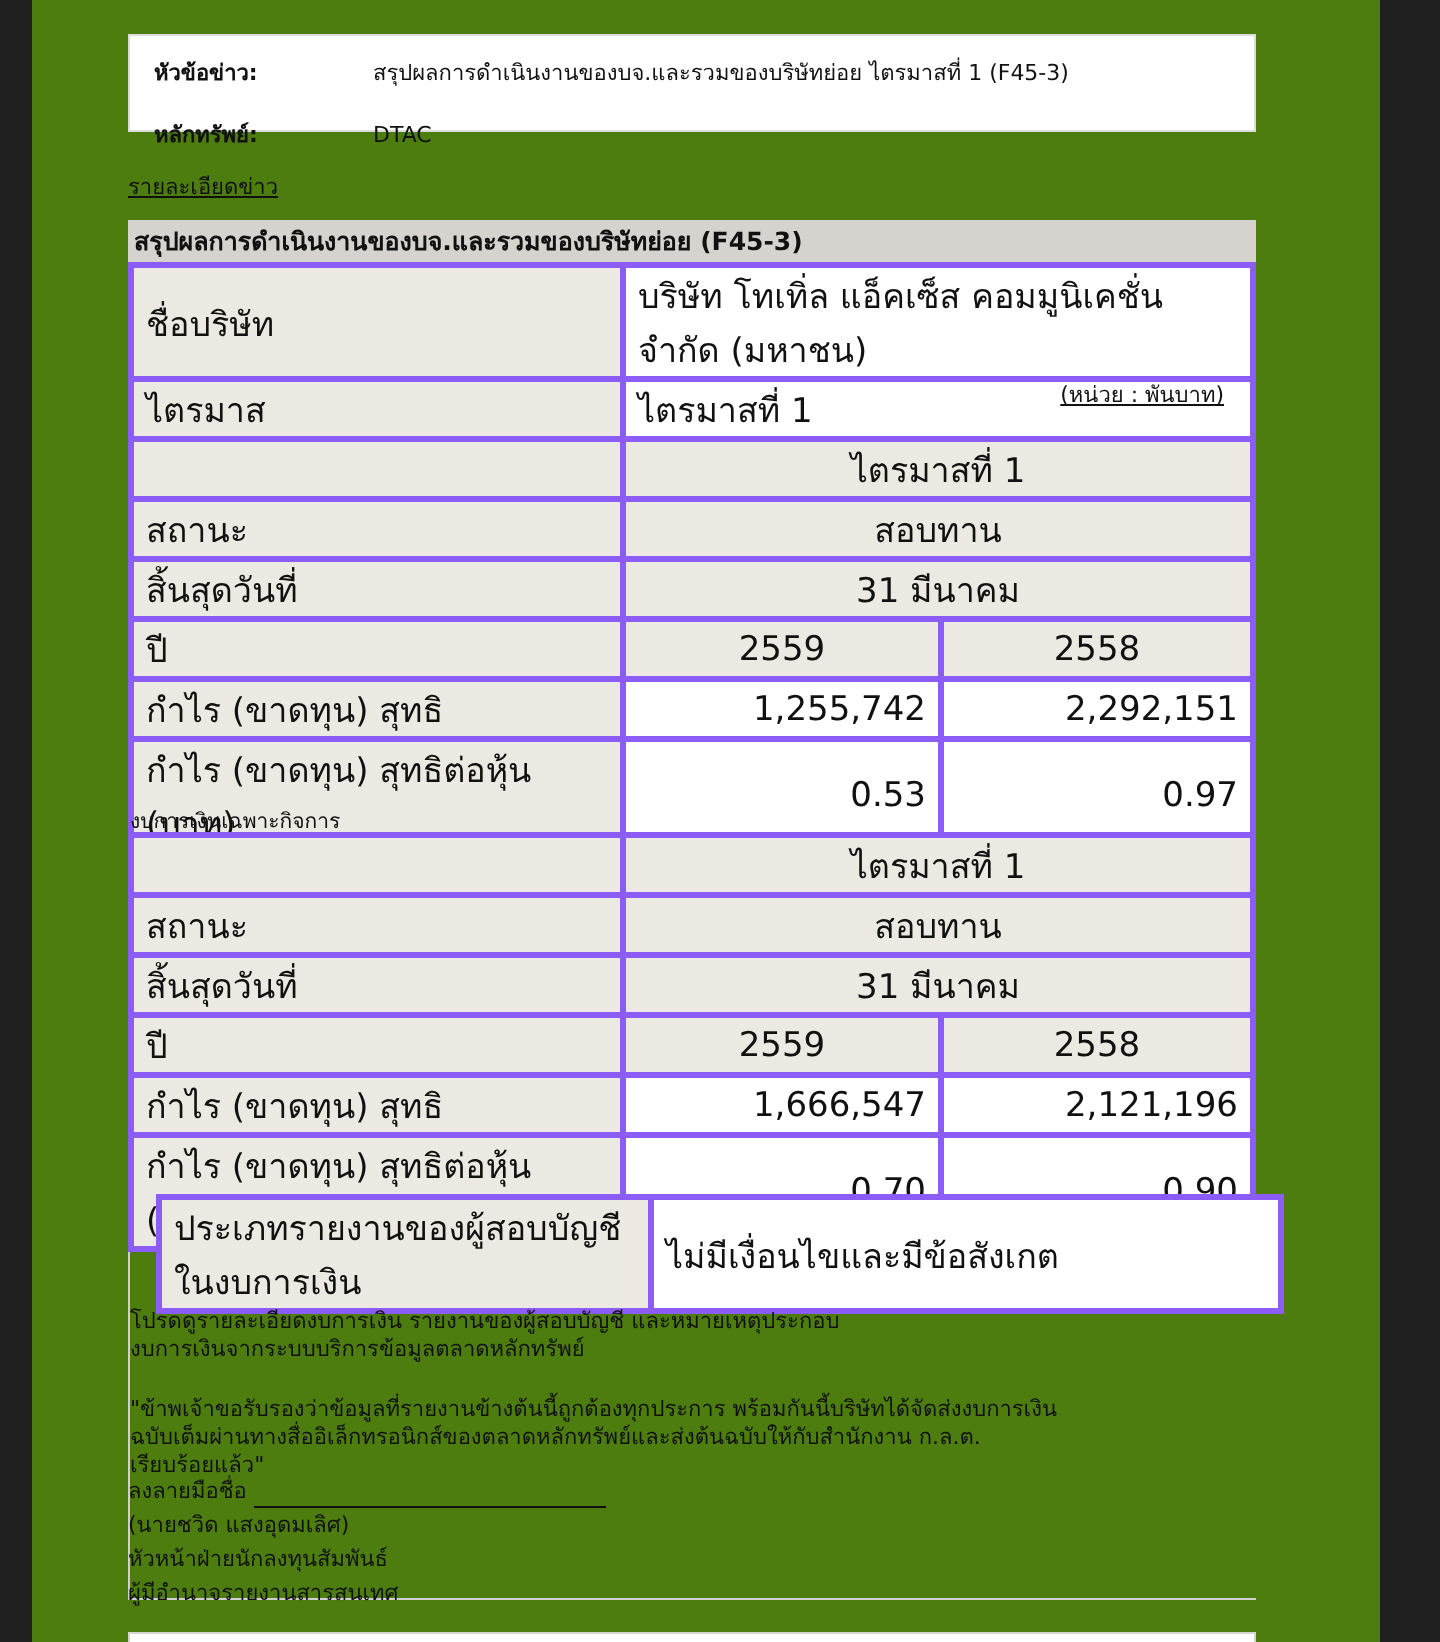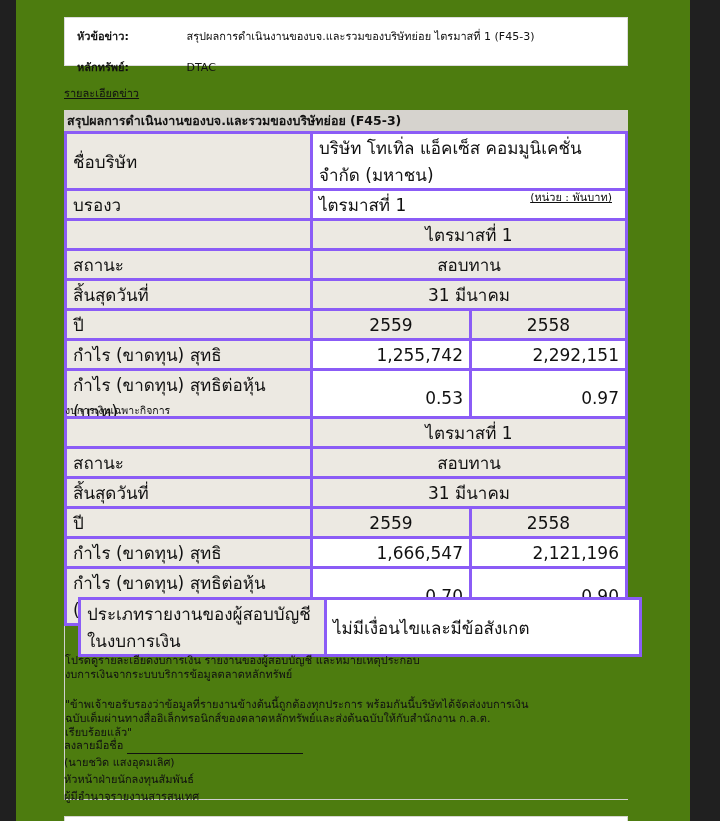--- a/index.html
+++ b/index.html
@@ -75,21 +75,21 @@
 
   <div class="title-bar">สรุปผลการดำเนินงานของบจ.และรวมของบริษัทย่อย (F45-3)</div>
 
   <table style="top:131px;">
     <tbody>
         <tr>
       <td class="beige col1">ชื่อบริษัท</td>
       <td class="white">บริษัท โทเทิ่ล แอ็คเซ็ส คอมมูนิเคชั่น จำกัด (มหาชน)</td>
     </tr>
     <tr>
-      <td class="beige col1">บรองว</td>
+      <td class="beige col1">ไตรมาส</td>
       <td class="white">ไตรมาสที่ 1</td>
     </tr>
   </tbody>
     </table>
 
   <div class="unit">(หน่วย : พันบาท)</div>
 
   <div class="sub-title" style="top:215px;">งบการเงินรวม</div>
 
   <table style="top:218px;">

